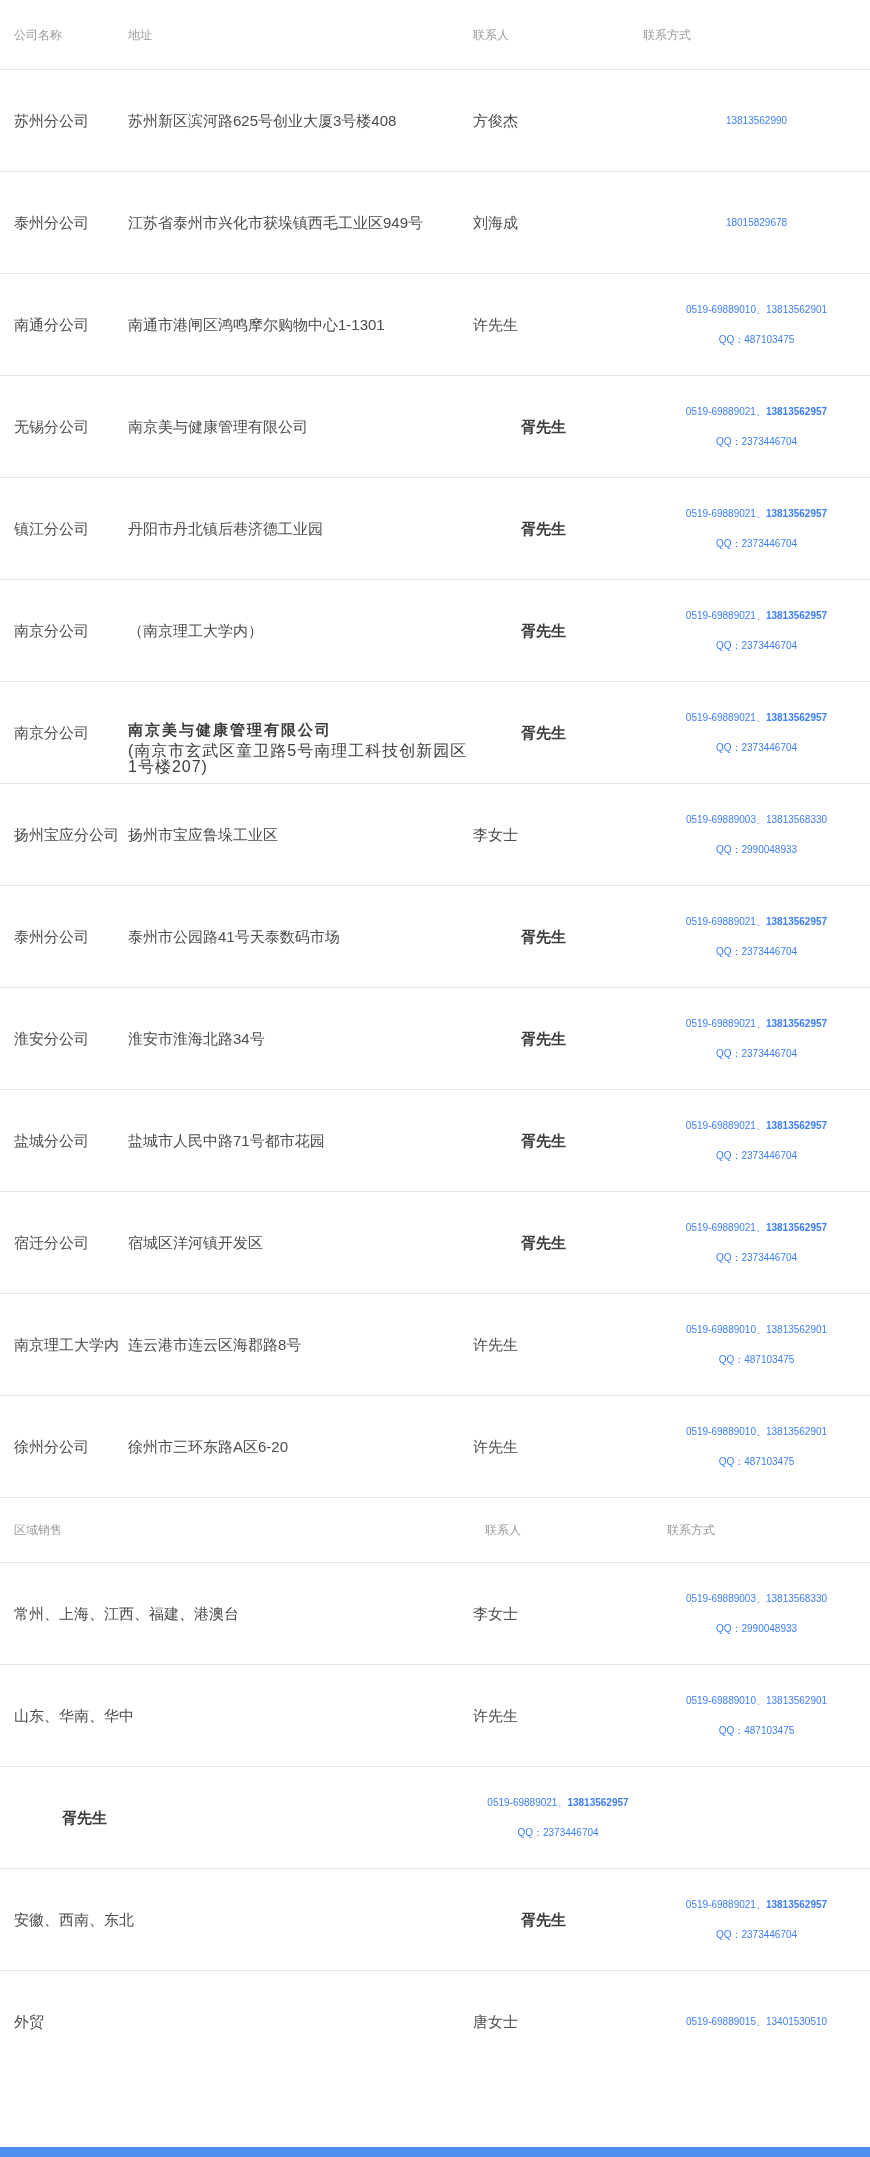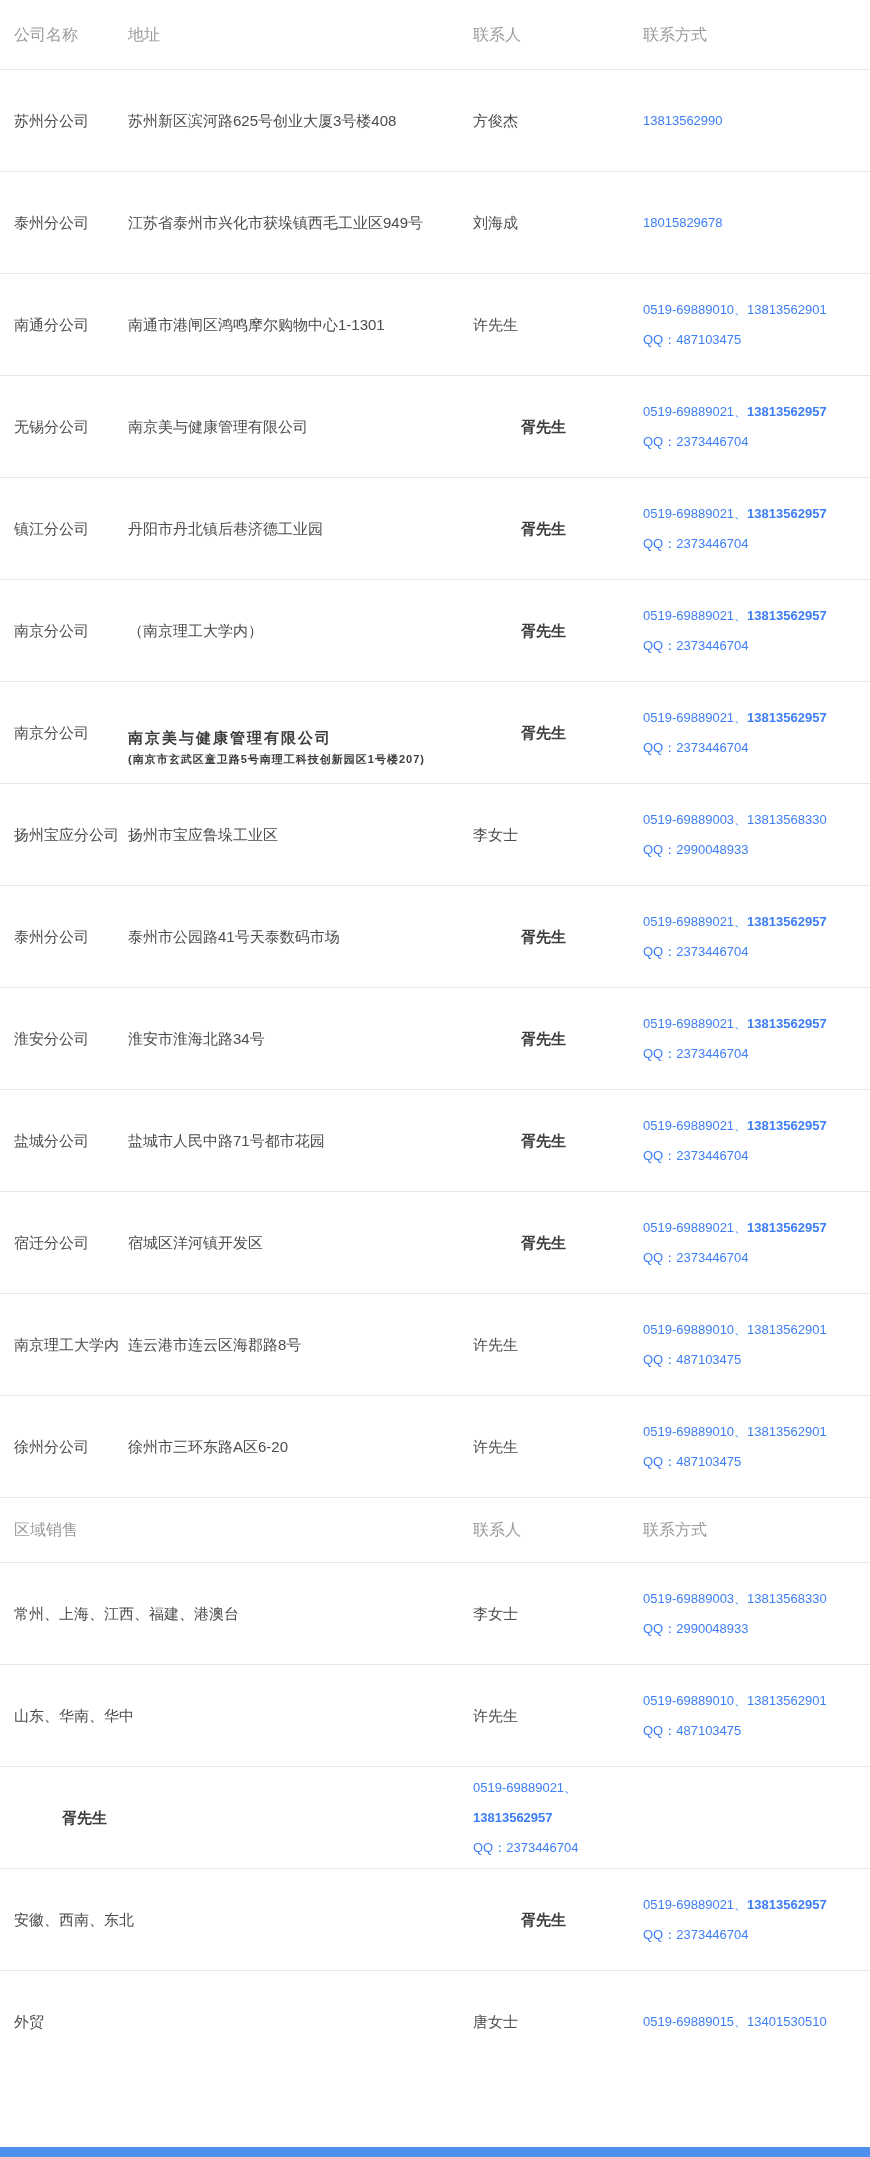--- a/index.html
+++ b/index.html
@@ -2,30 +2,30 @@
 <html><head>
 <meta charset="utf-8">
 <style>
   html,body{margin:0;padding:0;background:#ffffff;}
   body{width:870px;font-family:"Liberation Sans","DejaVu Sans",sans-serif;color:#4c4c4c;}
   .page{position:relative;width:870px;height:2157px;overflow:hidden;background:#ffffff;}
   .grid-row{display:grid;align-items:center;box-sizing:border-box;
             padding-left:14px;border-bottom:1px solid #e6e6e6;}
   .grid-row.s1{grid-template-columns:114px 345px 170px auto;}
   .grid-row.s2{grid-template-columns:459px 170px auto;}
-  .hdr{height:70px;font-size:16px;color:#9b9b9b;}
-  .hdr2{height:65px;}
+  .hdr{height:70px;font-size:12px;color:#9b9b9b;}
+  .hdr2{height:65px;gap:12px;}
   .body-row{height:102px;font-size:15px;}
   .cell{line-height:26px;}
   .company{color:#4c4c4c;}
   .addr1[data-strong="true"]{font-weight:700;letter-spacing:2px;color:#3d3d3d;margin-top:27px;}
   .addr2{line-height:26px;}
-  .addr-note{font-size:11px;font-weight:700;letter-spacing:1px;line-height:16px;color:#3d3d3d;}
+  .addr-note{font-size:16px;font-weight:400;letter-spacing:1px;line-height:16px;color:#3d3d3d;}
   .contact[data-strong="true"]{font-weight:700;color:#3d3d3d;margin-left:48px;}
-  .methods{font-size:13px;}
+  .methods{font-size:10px;text-align:center;}
   .methods .phone-line,.methods .qq-line{line-height:30px;}
   .link{color:#3d7ef7;cursor:pointer;text-decoration:none;}
   .strong{font-weight:700;}
   .address div:empty,.methods span:empty,.qq-line:empty{display:none;}
   #s2-rows .grid-row:last-child{border-bottom:none;}
   .bottom-bar{position:absolute;left:0;bottom:0;width:870px;height:10px;background:#4d8fef;}
 </style>
 </head>
 <body>
 

